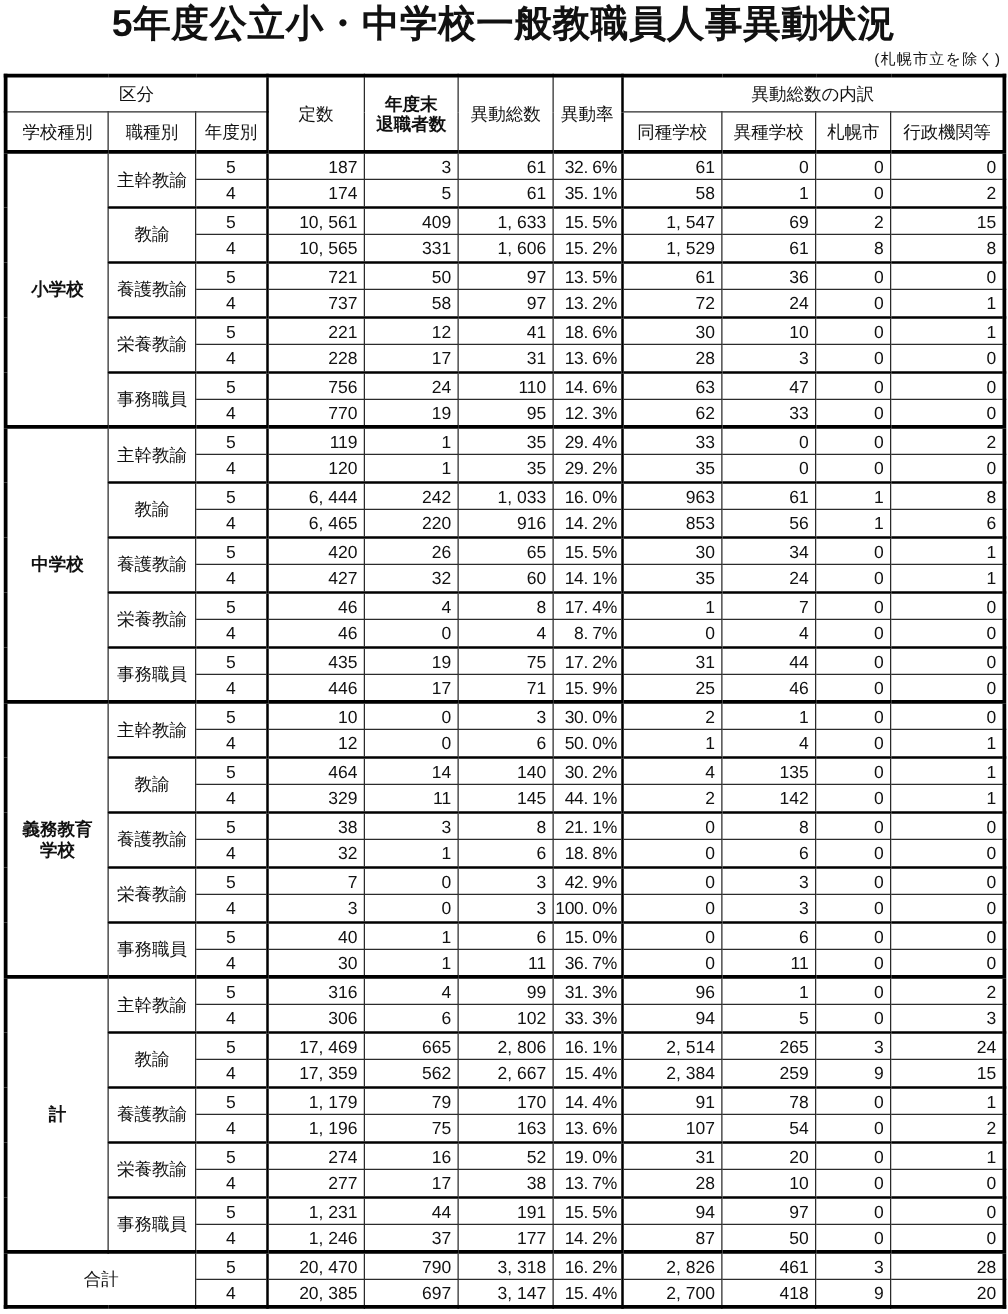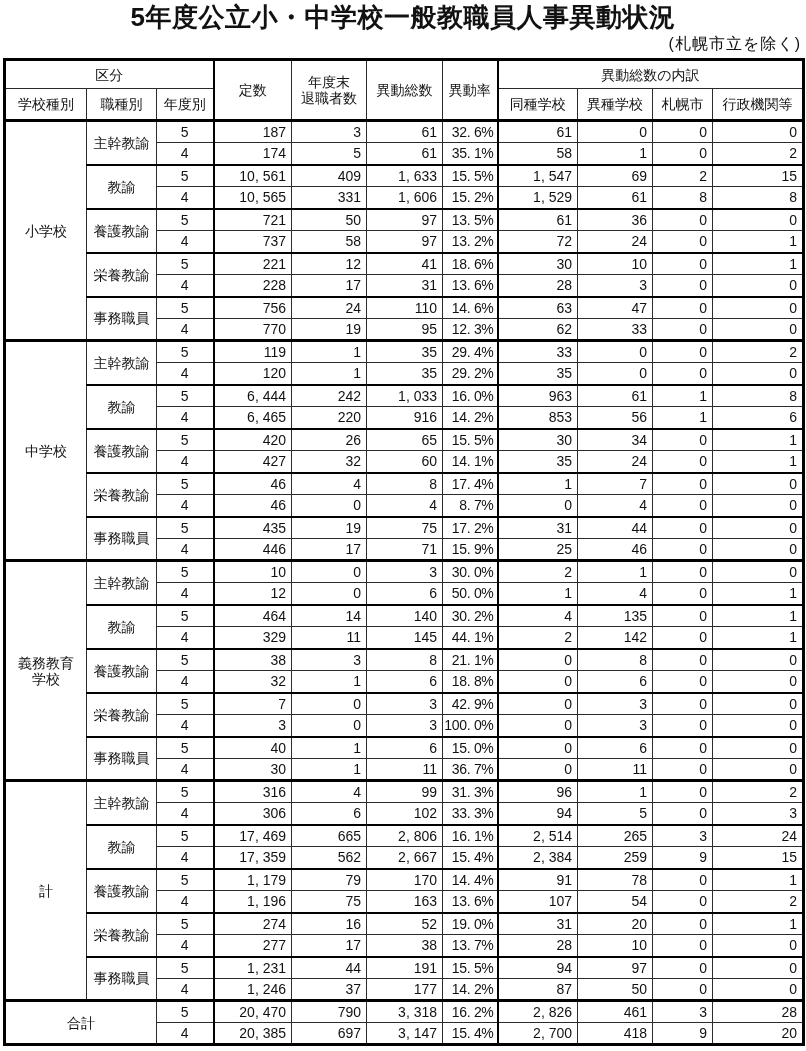--- a/index.html
+++ b/index.html
@@ -3,41 +3,41 @@
 <meta charset="utf-8">
 <style>
   html,body { margin:0; padding:0; background:#ffffff; }
   body {
     width:806px; height:1051px;
     font-family:"Liberation Sans","DejaVu Sans",sans-serif;
     color:#111;
   }
   .page { position:relative; width:806px; height:1051px; background:#fff; overflow:hidden; }
   .title {
-    text-align:center; font-size:26px; font-weight:bold;
+    text-align:center; font-size:30px; font-weight:bold;
     padding-top:2px; line-height:1.2; letter-spacing:0.5px;
   }
   .subtitle {
-    text-align:right; font-size:16px; padding-right:5px; margin-top:1px; letter-spacing:1px;
+    text-align:right; font-size:12px; padding-right:5px; margin-top:1px; letter-spacing:1px;
   }
   table.main {
     border-collapse:collapse; table-layout:fixed;
     width:799px; margin:3px 0 0 3px;
     border:3px solid #000;
   }
   th, td {
     border:1px solid #2b2b2b;
     font-weight:normal; padding:0;
     overflow:hidden; white-space:nowrap;
   }
   thead th { font-size:14px; text-align:center; line-height:1.15; }
   thead tr.h1 { height:29px;padding-left:20px; }
   thead tr.h2 { height:32px; }
   thead tr.h2 th { border-bottom:2px solid #000; }
-  .multiline { white-space:pre-line; }
+  .multiline { white-space:pre-line;font-weight:bold; }
   .thickL { border-left:2px solid #000 !important; }
   tbody tr { height:22px; }
   tbody td { font-size:14px; }
   td.year { text-align:center; }
   td.num { text-align:right; padding-right:5px; }
   td.tight { padding-right:3px; letter-spacing:-0.3px; }
   td.school, td.job { text-align:center; line-height:1.15;margin-top:16px; }
   tbody tr.pair-second td { border-top:1px solid #9b9b9b; }
   tbody tr.job-first td { border-top:2px solid #000; }
   tbody tr.section-first td { border-top:3px solid #000; }

